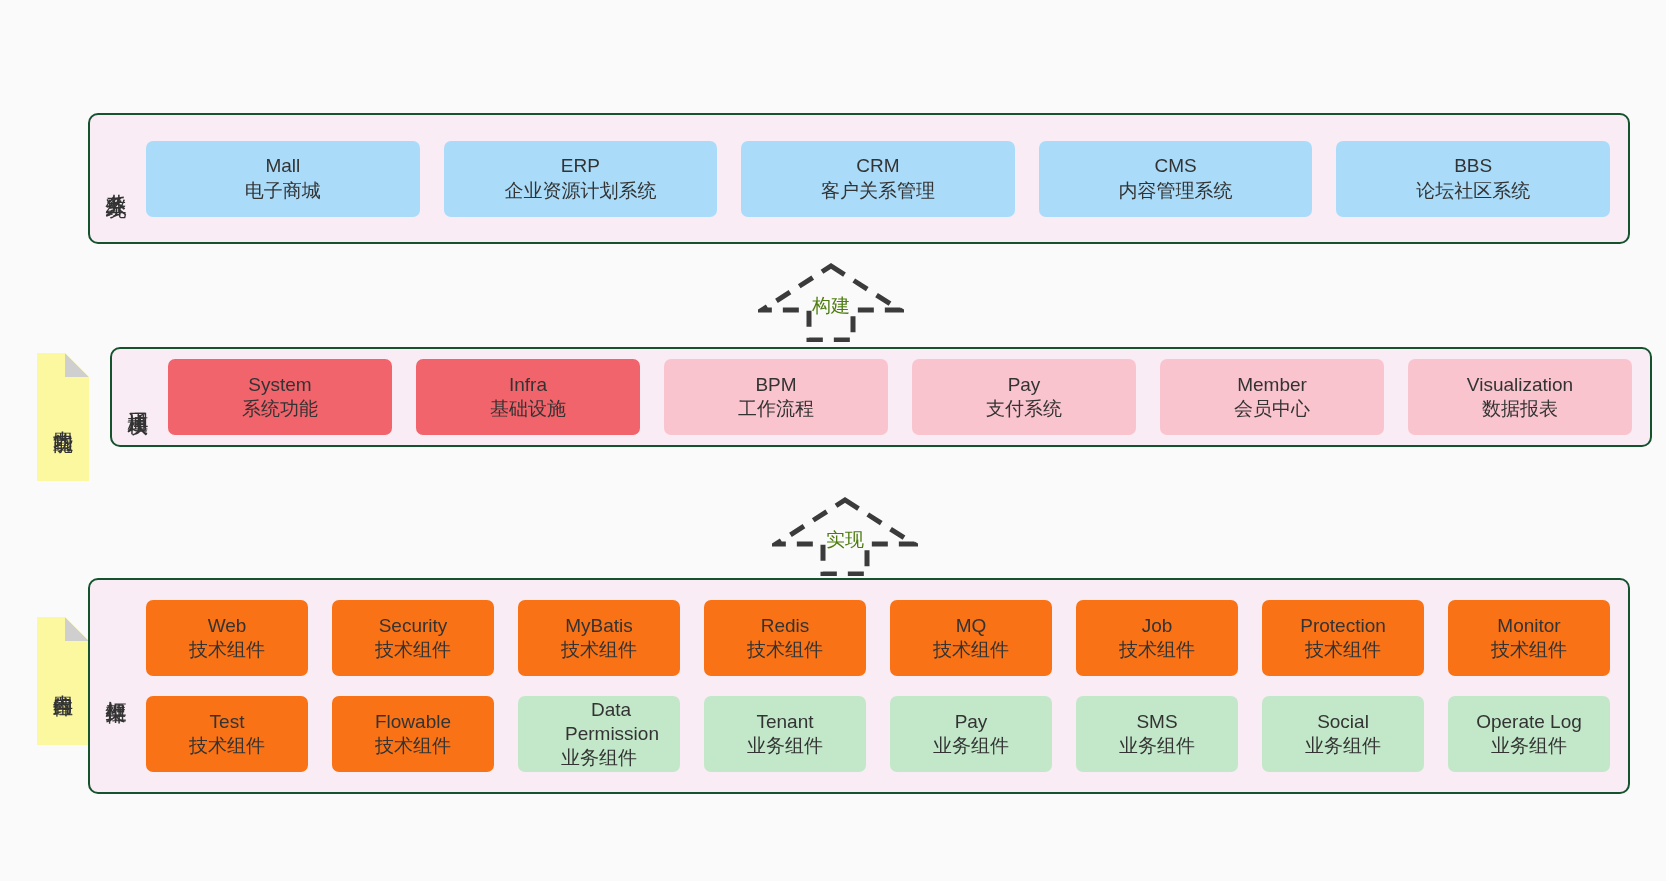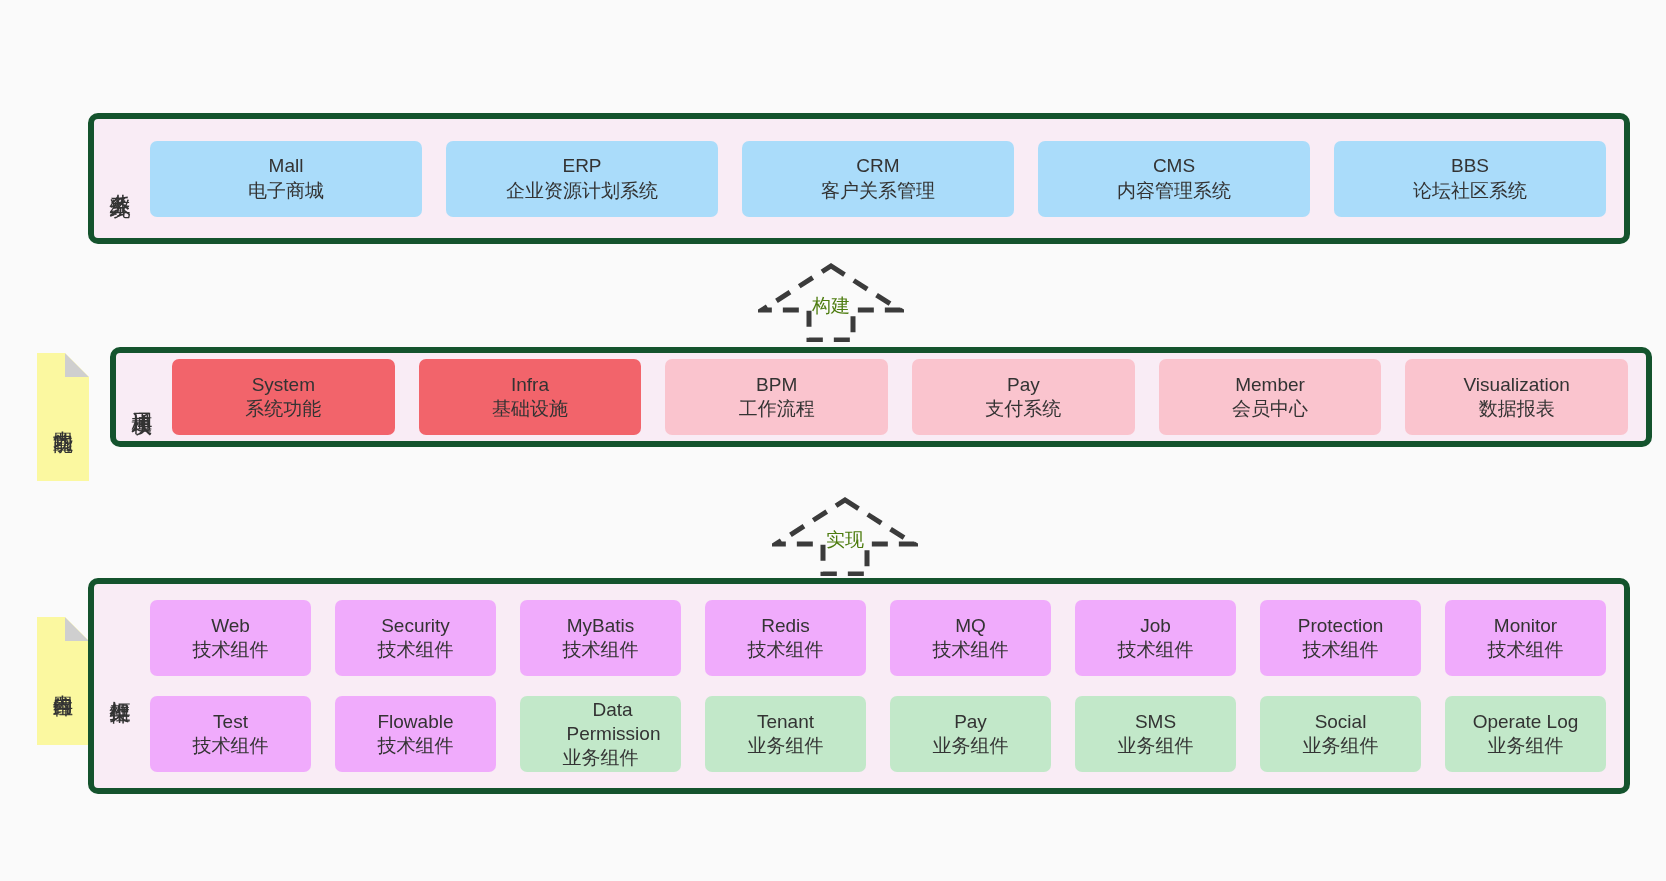--- a/index.html
+++ b/index.html
@@ -14,21 +14,21 @@
     font-family: "Liberation Sans", "DejaVu Sans", sans-serif;
     color: #333333;
     overflow: hidden;
   }
 
   
   .layer {
     position: absolute;
     box-sizing: border-box;
     background: #f9ecf5;
-    border: 6px solid #14532d;
+    border: 2px solid #14532d;
     border-radius: 10px;
     display: flex;
     align-items: stretch;
   }
 
   
   .layer-title {
     width: 52px;
     flex: 0 0 52px;
     display: flex;
@@ -69,21 +69,21 @@
     color: #333333;
     line-height: 1.28;
   }
   .card .en { font-size: 19px; }
   .card .cn { font-size: 19px; }
 
   
   .c-blue       { background: #aadcfa; }
   .c-red        { background: #f2646b; }
   .c-pink       { background: #fac4ce; }
-  .c-green      { background: #f0abfc; }
+  .c-green      { background: #f97316; }
   .c-lightgreen { background: #c2e8c9; }
 
   
   .note {
     position: absolute;
     box-sizing: border-box;
     background: #fbf8a0;
     color: #333;
     font-size: 20px;
     letter-spacing: 1px;

